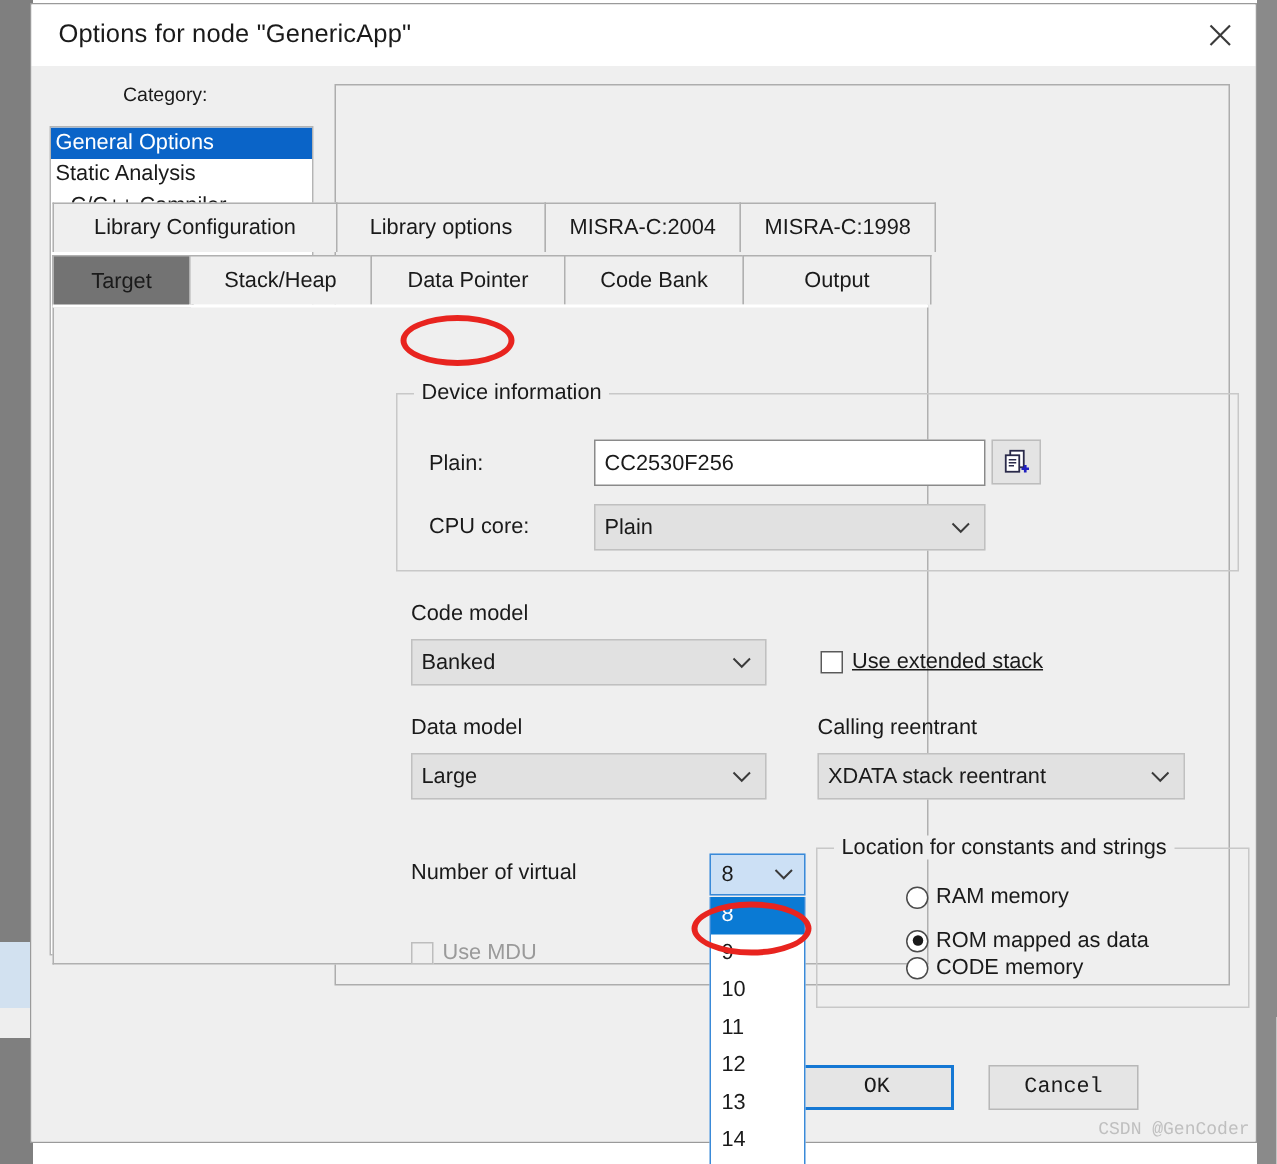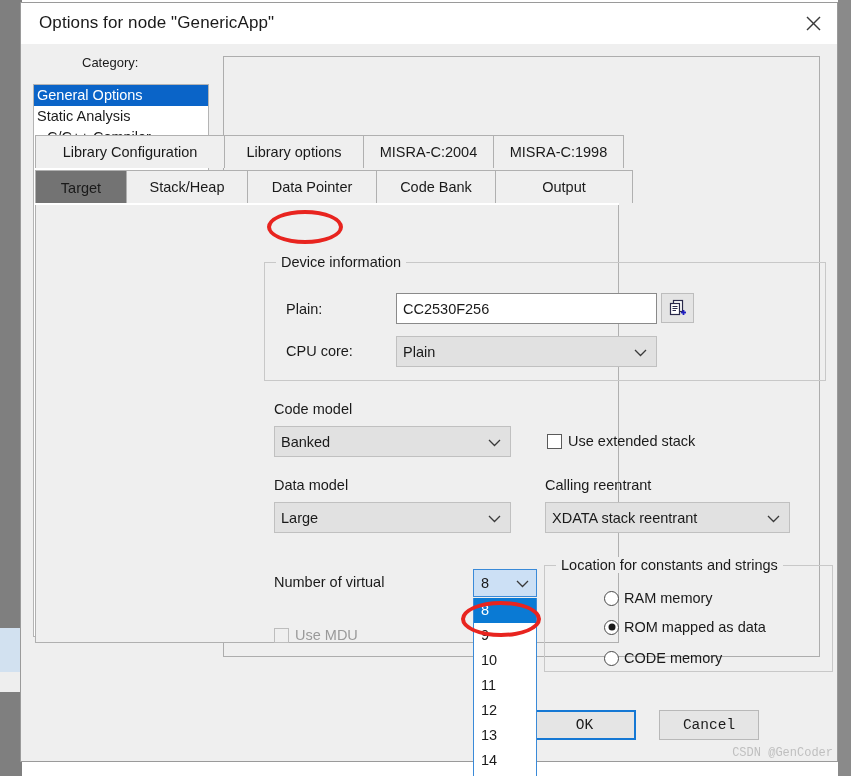--- a/index.html
+++ b/index.html
@@ -499,21 +499,21 @@
       <div class="tab" style="width: 140px;">Library options</div>
       <div class="tab" style="width: 131px;">MISRA-C:2004</div>
       <div class="tab" style="width: 131px;">MISRA-C:1998</div>
     </div>
   <div id="tab-sheet"></div>
   <div id="tabs-row2">
       <div class="tab active" style="width: 92px;">Target</div>
       <div class="tab" style="width: 122px;">Stack/Heap</div>
       <div class="tab" style="width: 130px;">Data Pointer</div>
       <div class="tab" style="width: 120px;">Code Bank</div>
-      <div class="tab" style="width: 138px;">Output</div>
+      <div class="tab" style="width: 126px;">Output</div>
     </div>
   <div id="tab-underline"></div>
 
   <div class="groupbox" id="device-group">
     <span class="group-title">Device information</span>
   </div>
   <div class="form-label" style="left:265px; top:298px;">Plain:</div>
   <div class="textbox" style="left:375px; top:290px; width:261px; height:31px;">CC2530F256</div>
   <div id="device-browse-btn">
     <svg width="19" height="19" viewBox="0 0 19 19">
@@ -539,21 +539,21 @@
   <div class="form-label" style="left:253px; top:398px;">Code model</div>
   <div class="combo" style="left:253px; top:423px; width:237px; height:31px;">
     <span>Banked</span>
     <span class="chev">
       <svg width="13" height="8" viewBox="0 0 13 8">
           <polyline points="1,1 6.5,6.5 12,1" fill="none" stroke="#3a3a3a" stroke-width="1.3"></polyline>
         </svg>
     </span>
   </div>
 
-  <div class="checkbox-row" style="left:526px; top:430px;">
+  <div class="checkbox-row" style="left:526px; top:430px;text-decoration:underline;">
     <span class="box"></span>
     <span>Use extended stack</span>
   </div>
 
   <div class="form-label" style="left:253px; top:474px;">Data model</div>
   <div class="combo" style="left:253px; top:499px; width:237px; height:31px;">
     <span>Large</span>
     <span class="chev">
       <svg width="13" height="8" viewBox="0 0 13 8">
           <polyline points="1,1 6.5,6.5 12,1" fill="none" stroke="#3a3a3a" stroke-width="1.3"></polyline>
@@ -601,21 +601,21 @@
   </div>
   <div id="location-radios">
       <div class="radio-row" style="left: 545px; top: 587px;">
         <span class="circle"></span>
         <span>RAM memory</span>
       </div>
       <div class="radio-row checked" style="left: 545px; top: 616px;">
         <span class="circle"></span>
         <span>ROM mapped as data</span>
       </div>
-      <div class="radio-row" style="left: 545px; top: 647px;">
+      <div class="radio-row" style="left: 545px; top: 634px;">
         <span class="circle"></span>
         <span>CODE memory</span>
       </div>
     </div>
 
   <div class="dlg-button" id="ok-button">OK</div>
   <div class="dlg-button" id="cancel-button">Cancel</div>
 
   <div class="annot-ellipse" id="annot-target"></div>
   <div class="annot-ellipse" id="annot-dropdown-8"></div>

